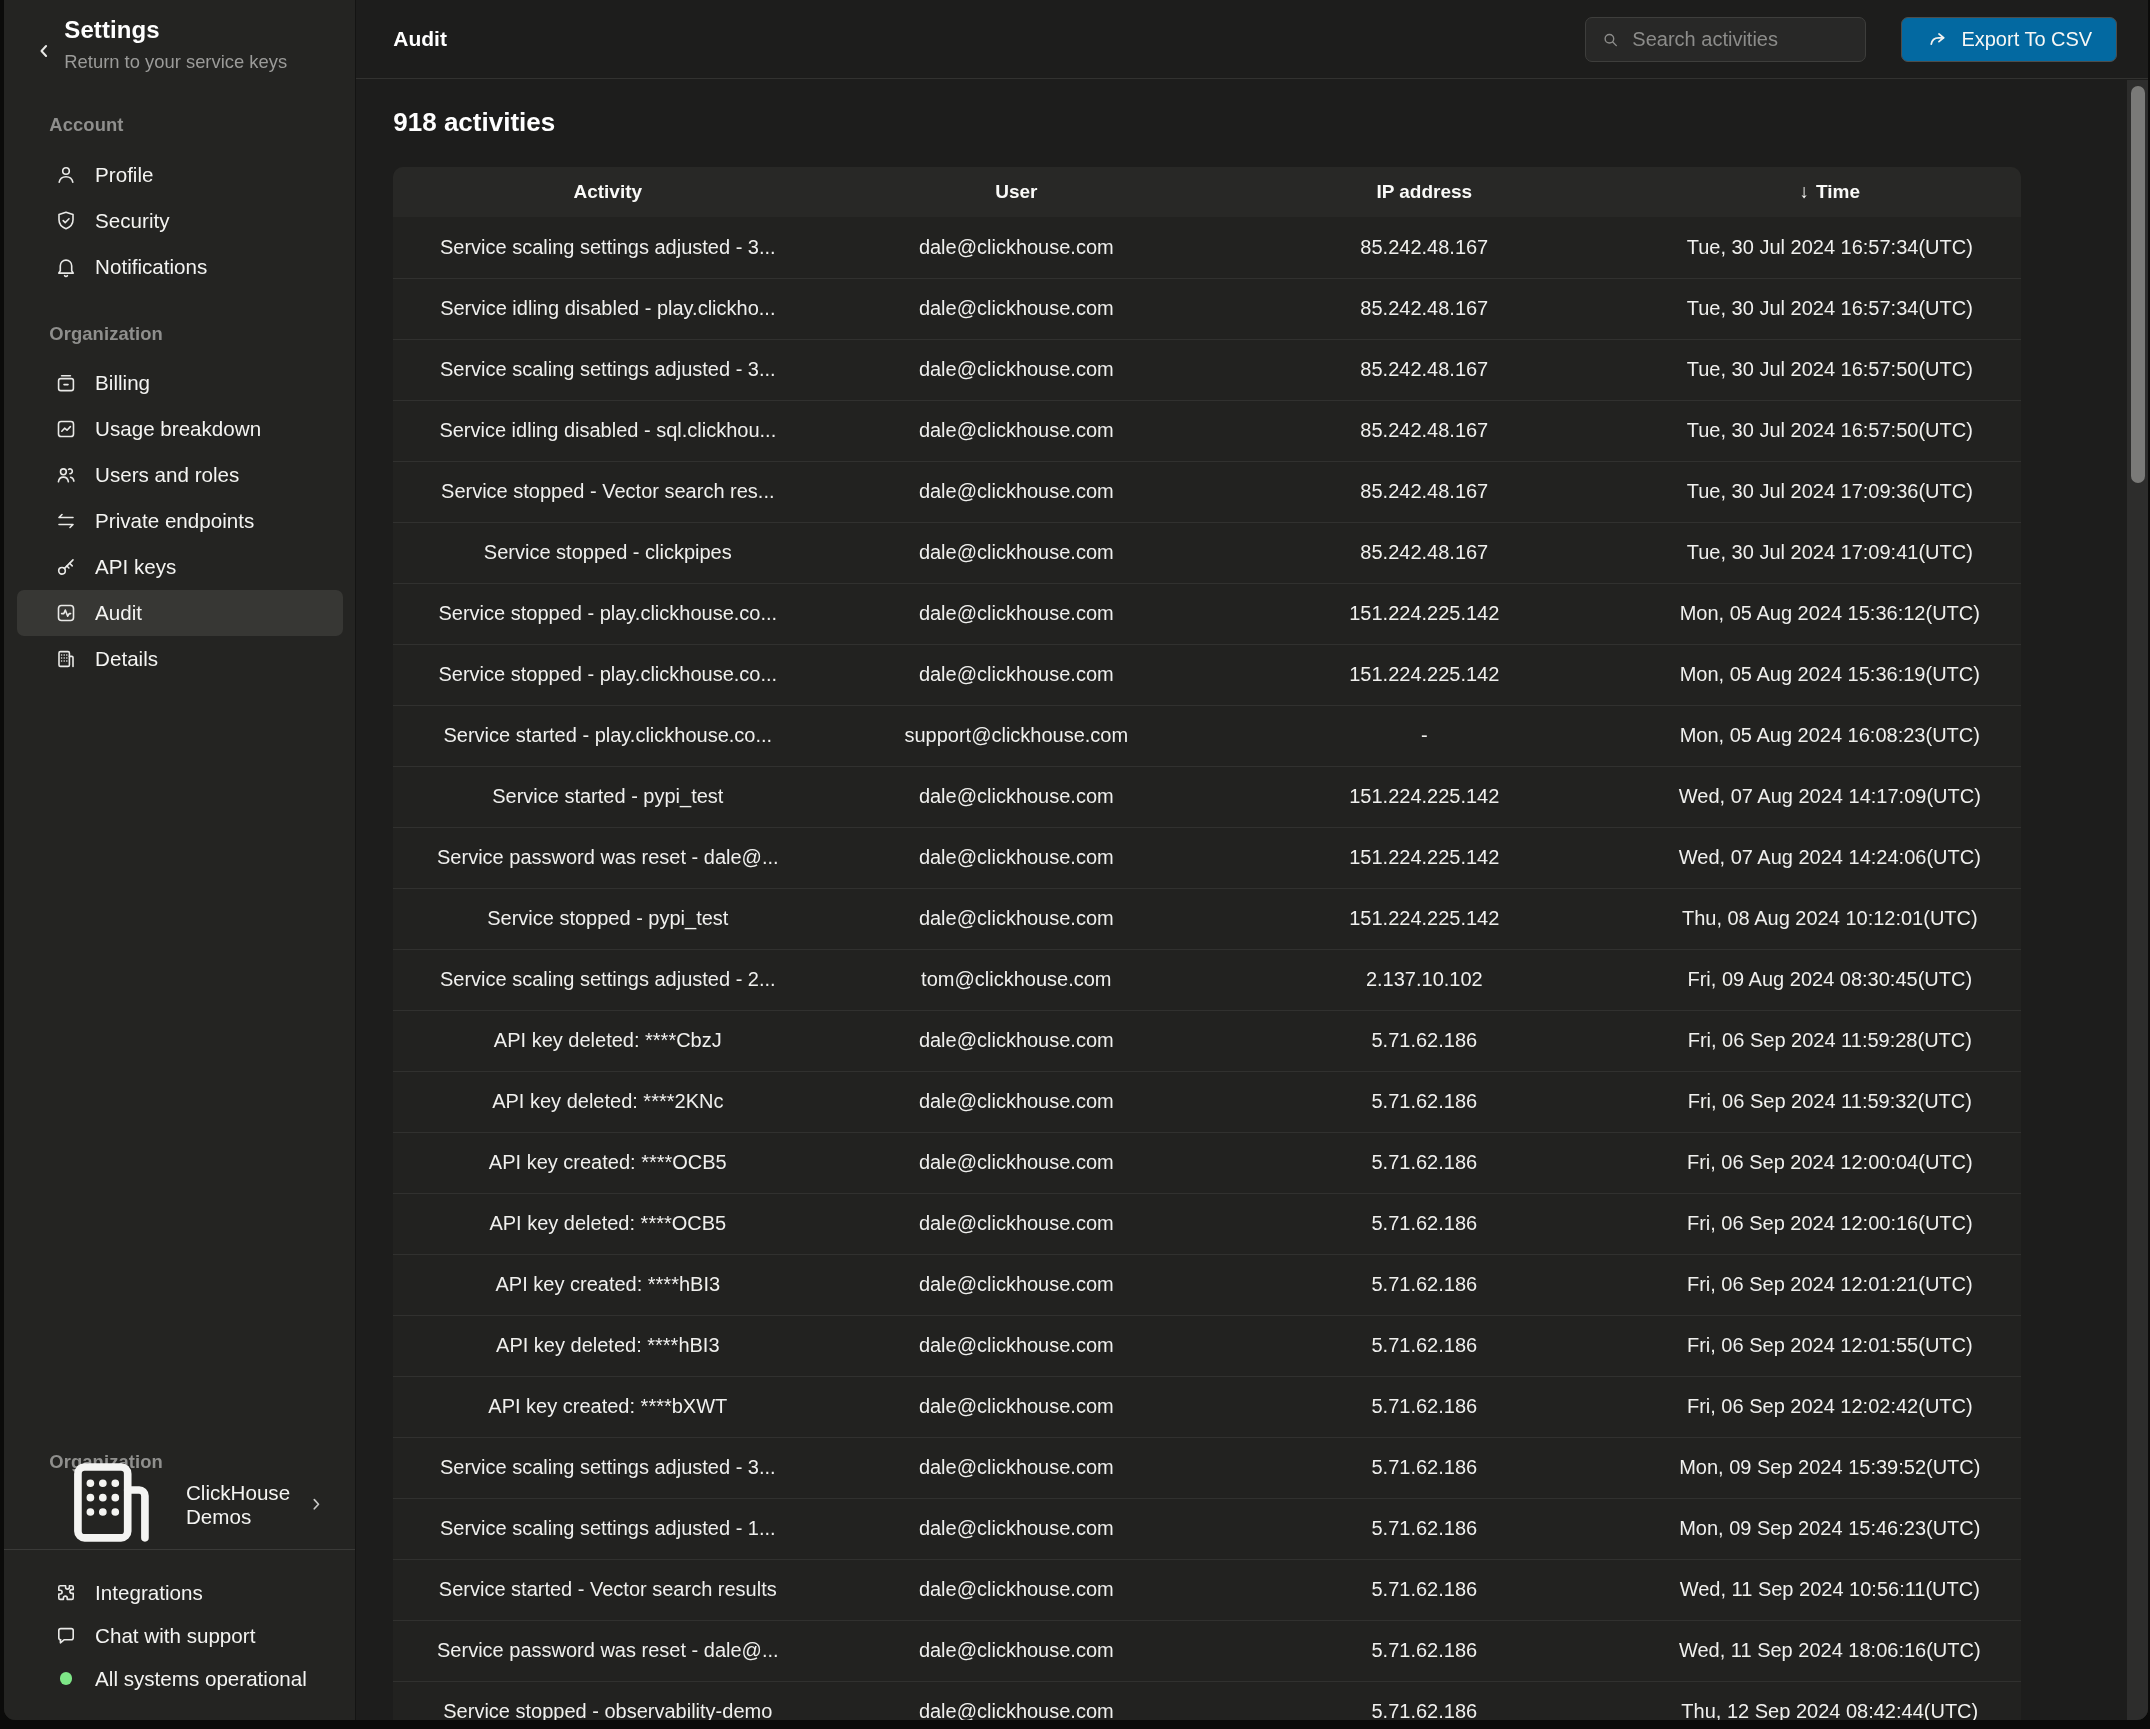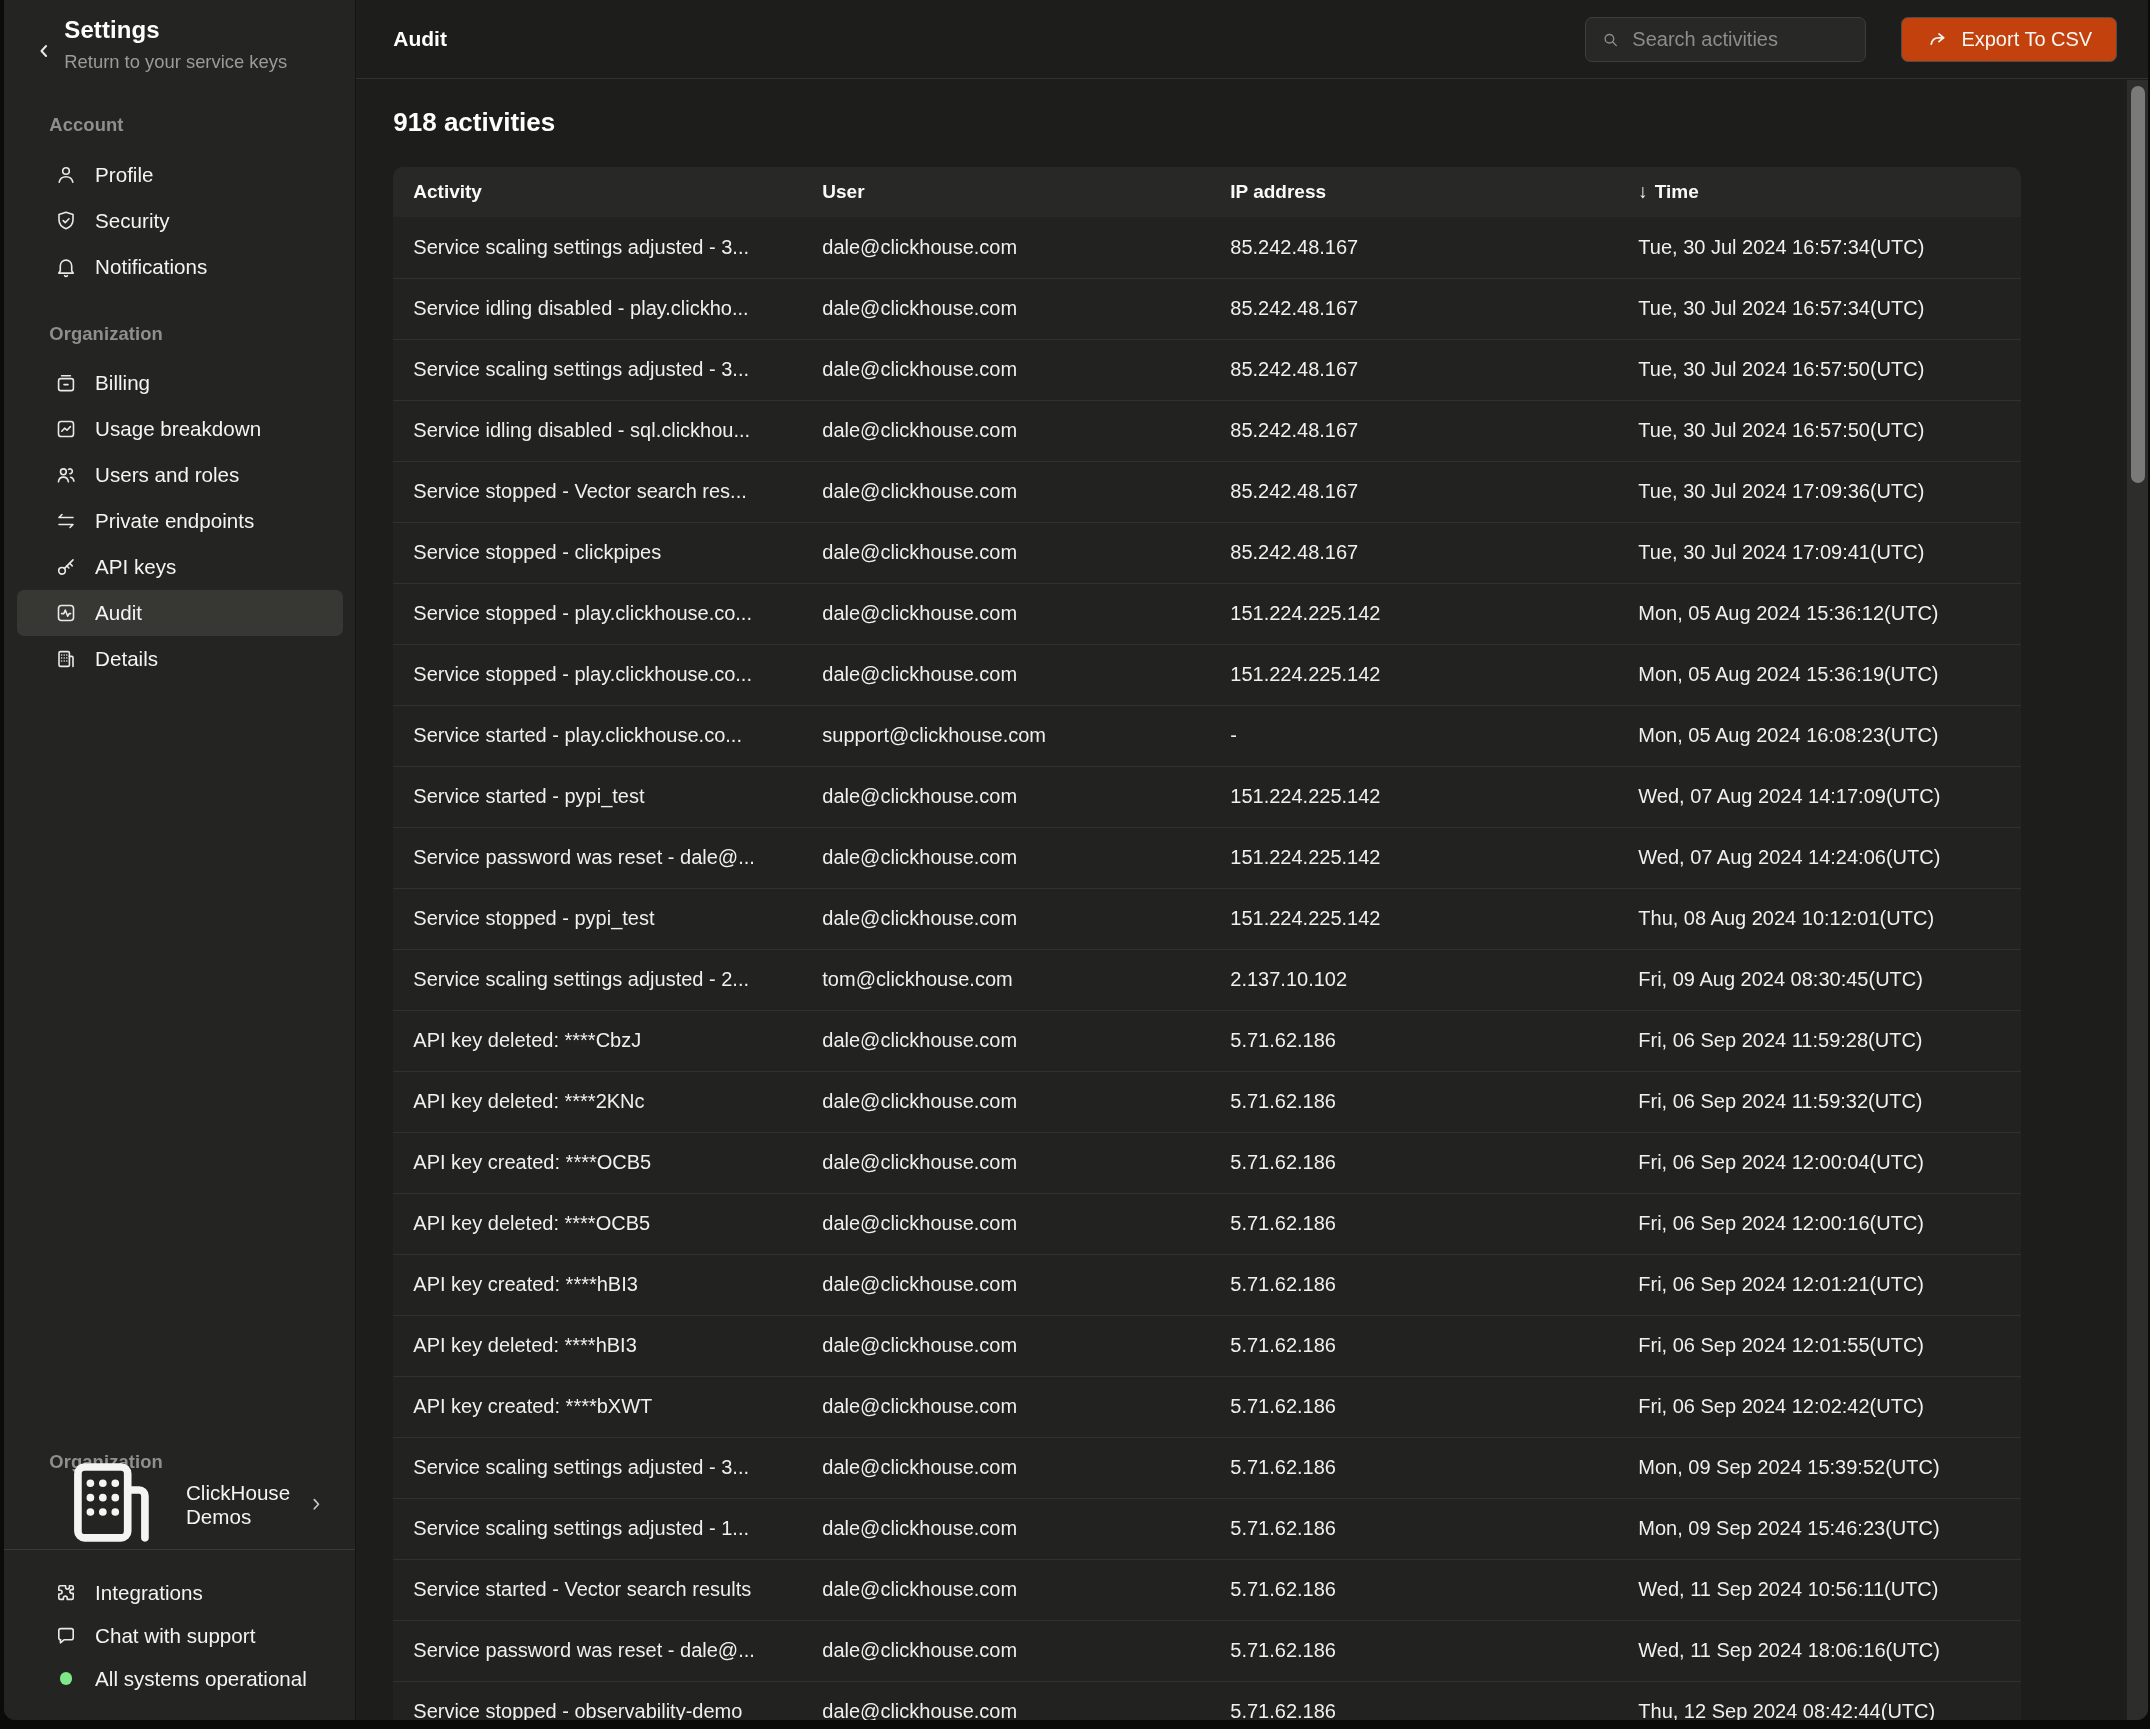--- a/index.html
+++ b/index.html
@@ -69,29 +69,29 @@
     display:flex; align-items:center; gap:12.8px; padding:0 15.6px; cursor:text;
   }
   .searchbox .icn { width:21px; height:21px; color:#8c8c8a; display:flex; }
   .searchbox input {
     background:transparent; border:none; outline:none; width:100%;
     font-size:20px; color:#e8e8e6; font-family:inherit;
   }
   .searchbox input::placeholder { color:#8c8c8a; }
   .export-btn {
     margin-left:35px; height:45px; padding:0 24px; border-radius:7px;
-    background:#c2410c; border:0.7px solid #4d4d4b; cursor:pointer;
+    background:#0369a1; border:0.7px solid #4d4d4b; cursor:pointer;
     display:flex; align-items:center; gap:12.8px;
     font-size:20px; font-weight:500; color:#f7f7f5; font-family:inherit;
   }
   .export-btn .icn { width:23px; height:23px; color:#f1f1ef; display:flex; }
   .content { padding:31px 0 0 37px; }
   .count { font-size:26px; font-weight:700; color:#ffffff; line-height:25.5px; }
   .table { margin-top:31px; width:1628px; background:#222220; border-radius:10px 10px 0 0; overflow:hidden; }
-  .t-head, .t-row { display:grid; grid-template-columns:409px 408px 408px 1fr; }
+  .t-head, .t-row { display:grid; grid-template-columns:409px 408px 408px 1fr;text-align:center; }
   .t-head { background:#282826; height:50px; align-items:center; }
   .t-head .cell { font-size:19px; font-weight:700; color:#fafaf8; }
   .cell { padding-left:20px; white-space:nowrap; overflow:hidden; }
   .t-row { height:61px; align-items:center; border-top:0.7px solid #31312f; }
   .t-row:first-of-type { border-top:none; }
   .t-row .cell { font-size:20px; color:#f0f0ee; }
   .sort-arrow { display:inline-block; margin-right:7px; font-size:19px; color:#fafaf8; }
   
   .scroll-track {
     position:absolute; top:80px; right:0; bottom:0; width:21px;

